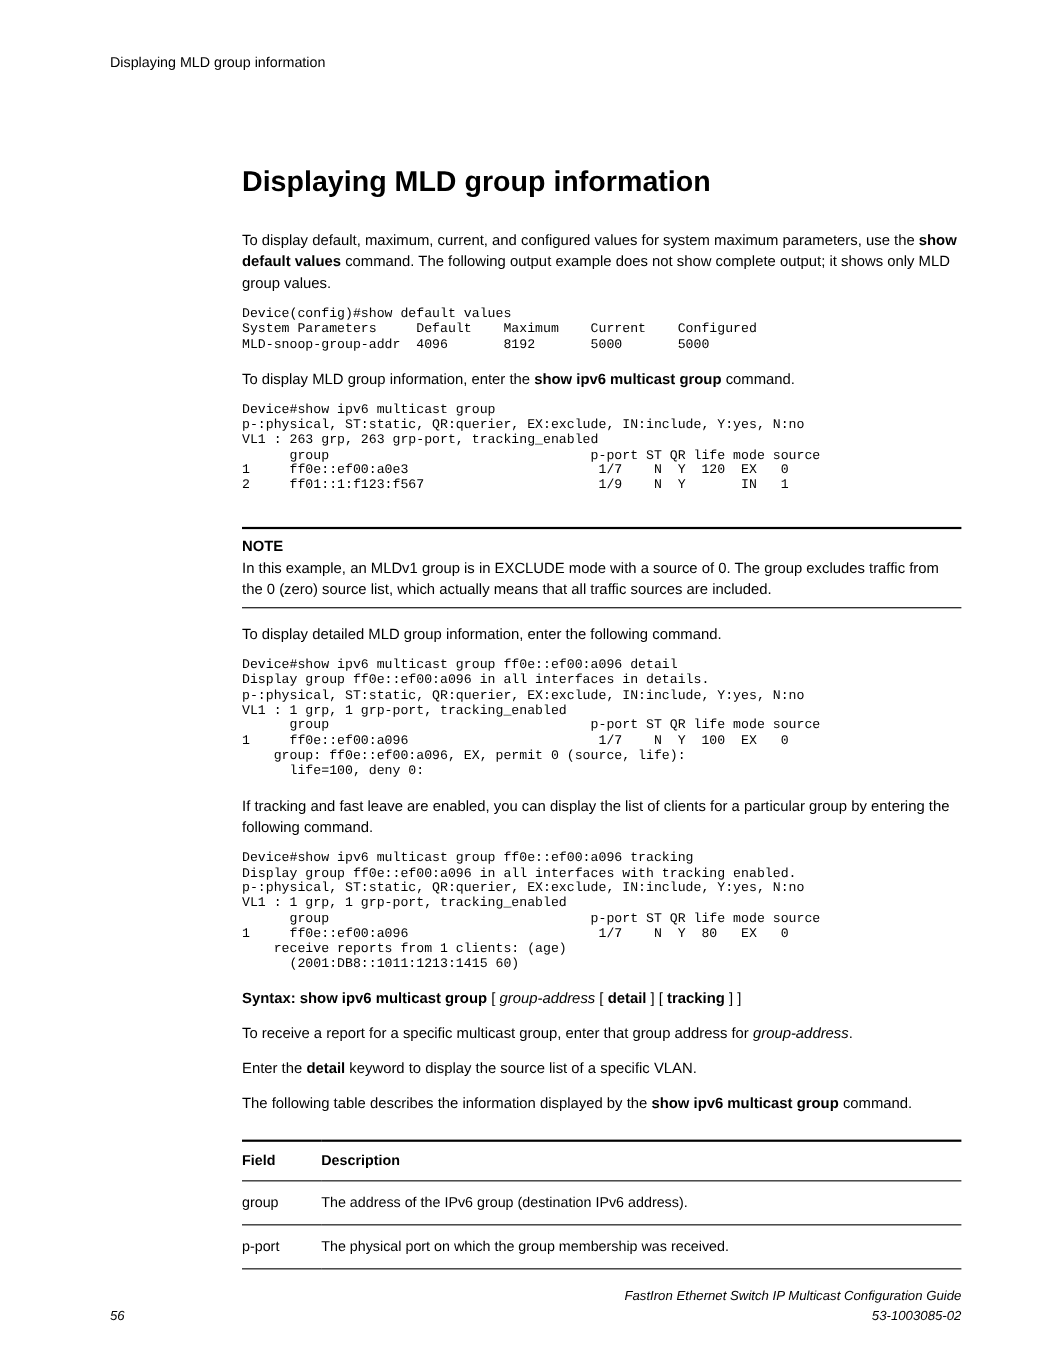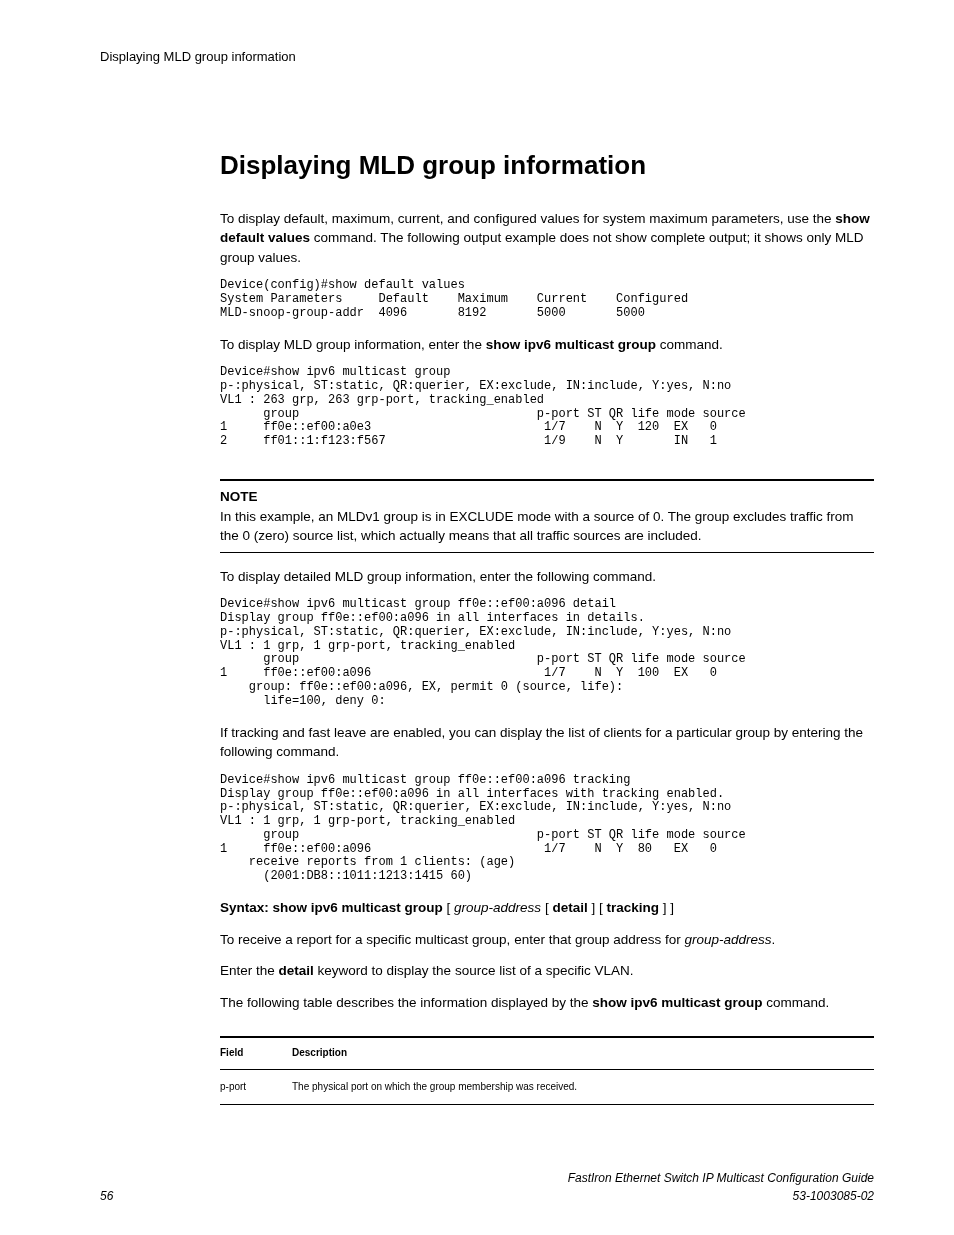--- a/index.html
+++ b/index.html
@@ -46,21 +46,21 @@
     border-bottom: 1px solid #000;
     padding: 6px 0;
     margin: 30px 0 14px 0;
   }
   .note-label {
     font-weight: 700;
   }
   table.desc {
     border-collapse: collapse;
     width: 100%;
-    font-size: 10px;
+    font-size: 13px;
     margin-top: 24px;
   }
   table.desc th {
     text-align: left;
     font-weight: 700;
     border-top: 2px solid #000;
     border-bottom: 1px solid #000;
     padding: 8px 12px 8px 0;
   }
   table.desc td {
@@ -157,20 +157,24 @@
 
     <table class="desc">
       <thead>
         <tr>
           <th style="width:60px">Field</th>
           <th>Description</th>
         </tr>
       </thead>
       <tbody>
         <tr>
+          <td>group</td>
+          <td>The address of the IPv6 group (destination IPv6 address).</td>
+        </tr>
+        <tr>
           <td>p-port</td>
           <td>The physical port on which the group membership was received.</td>
         </tr>
       </tbody>
     </table>
   </div>
 
   <div class="footer">
     <div>56</div>
     <div class="right">

